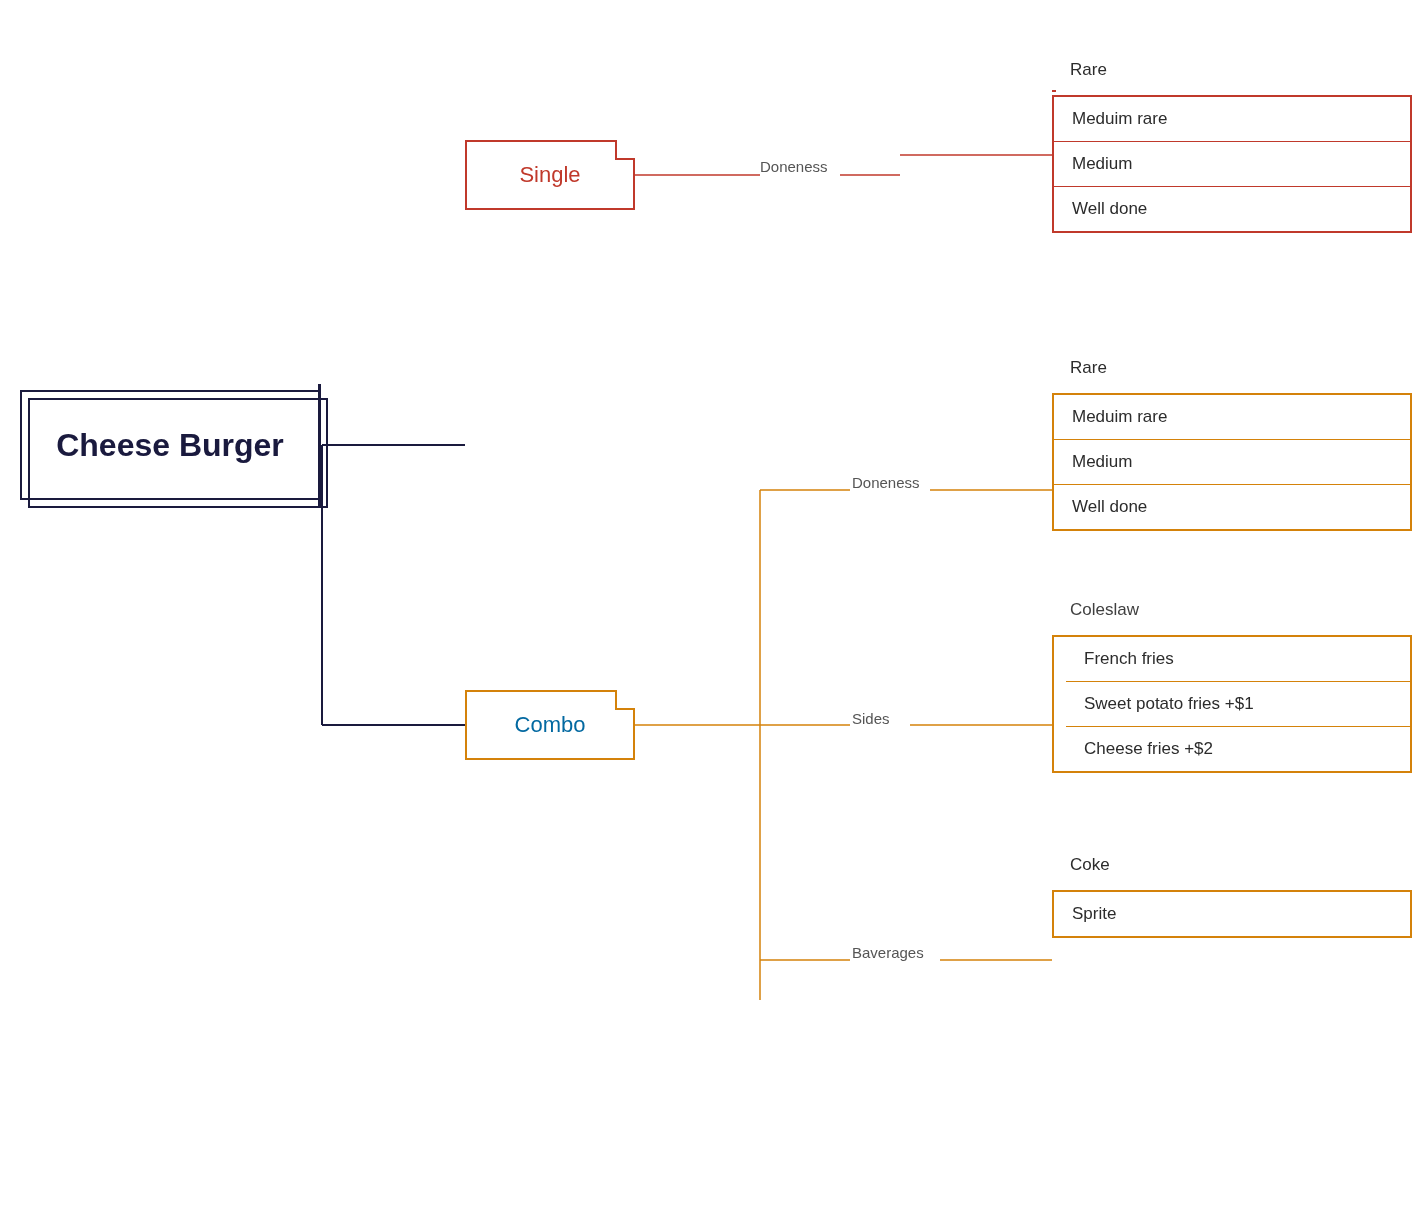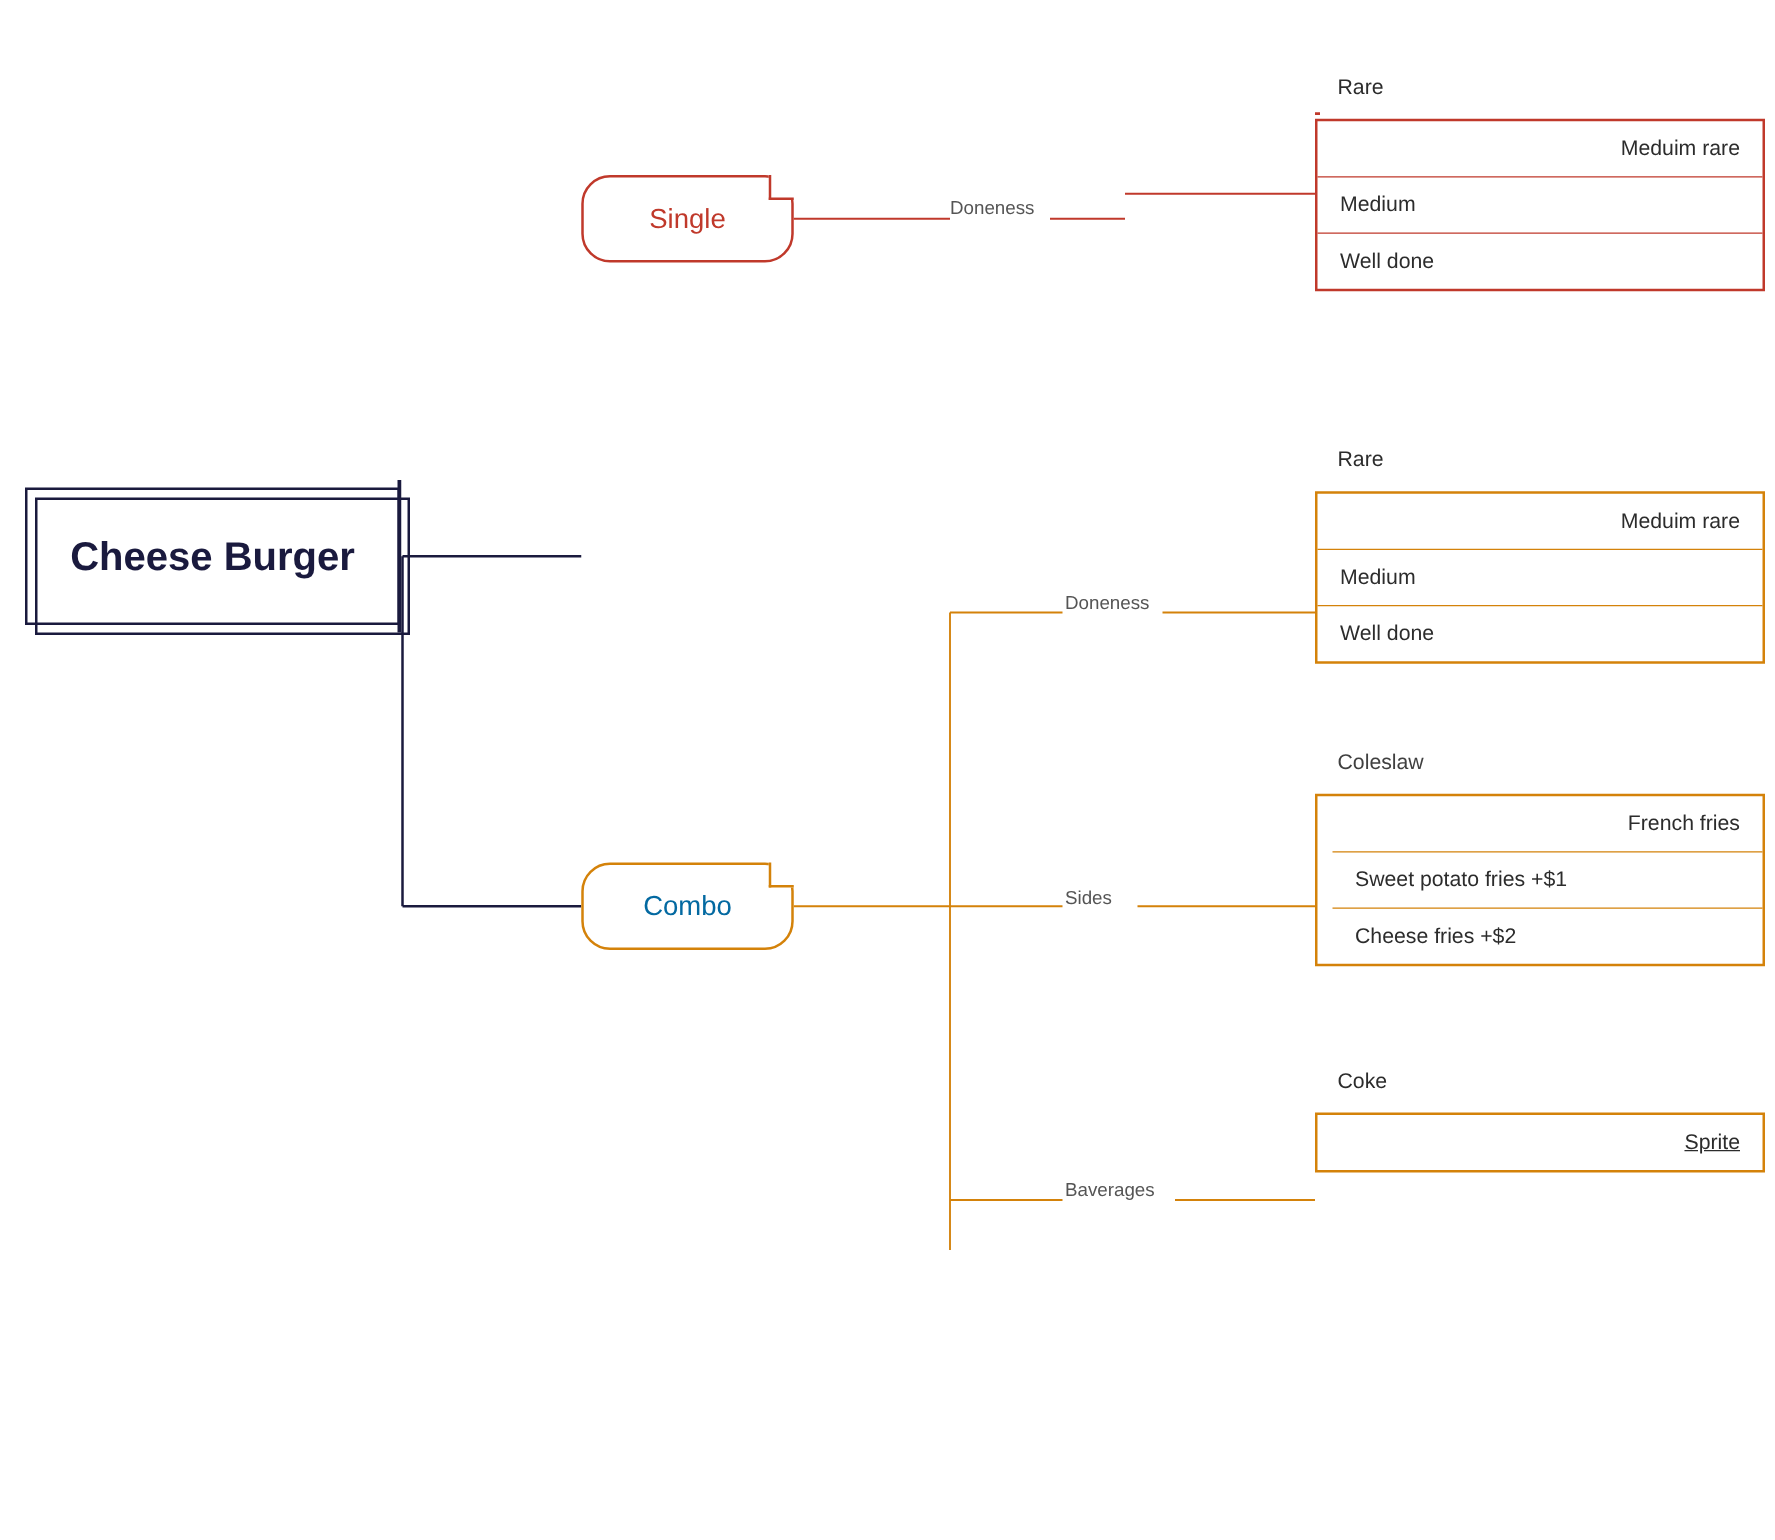--- a/index.html
+++ b/index.html
@@ -56,21 +56,20 @@
     
     .mid-node {
       position: absolute;
       width: 170px;
       height: 70px;
       display: flex;
       align-items: center;
       justify-content: center;
       font-size: 22px;
       font-weight: 500;
-      border-radius: 23px;
     }
     .mid-node-single {
       left: 465px;
       top: 140px;
       border: 2px solid #c0392b;
       color: #c0392b;
     }
     .mid-node-combo {
       left: 465px;
       top: 690px;
@@ -94,21 +93,20 @@
 
     .leaf-item {
       padding: 12px 18px;
       font-size: 17px;
       border-bottom: 1.5px solid;
       min-width: 260px;
     }
     .leaf-item:first-child {
       
       border-top: none;
-      text-align: right;
     }
 
     
     .leaf-red {
       border-color: #c0392b;
       color: #2c2c2c;
     }
 
     
     .leaf-orange {
@@ -215,16 +213,16 @@
     <div class="leaf-item leaf-orange">French fries</div>
     <div class="leaf-item leaf-orange">Sweet potato fries +$1</div>
     <div class="leaf-item leaf-orange" style="border-bottom:none;">Cheese fries +$2</div>
   </div>
 
   <div class="cat-label" style="left: 852px; top: 944px;">Baverages</div>
 
   <div style="position: absolute; left: 1052px; top: 855px; font-size:17px; color:#2c2c2c; padding: 0 18px;">Coke</div>
 
   <div style="position: absolute; left: 1052px; top: 890px; border: 2px solid #d4820a; min-width: 360px;">
-    <div class="leaf-item leaf-orange" style="border-bottom:none;text-decoration:underline;">Sprite</div>
+    <div class="leaf-item leaf-orange" style="border-bottom:none;">Sprite</div>
   </div>
 
 </div>
 
 </body></html>

